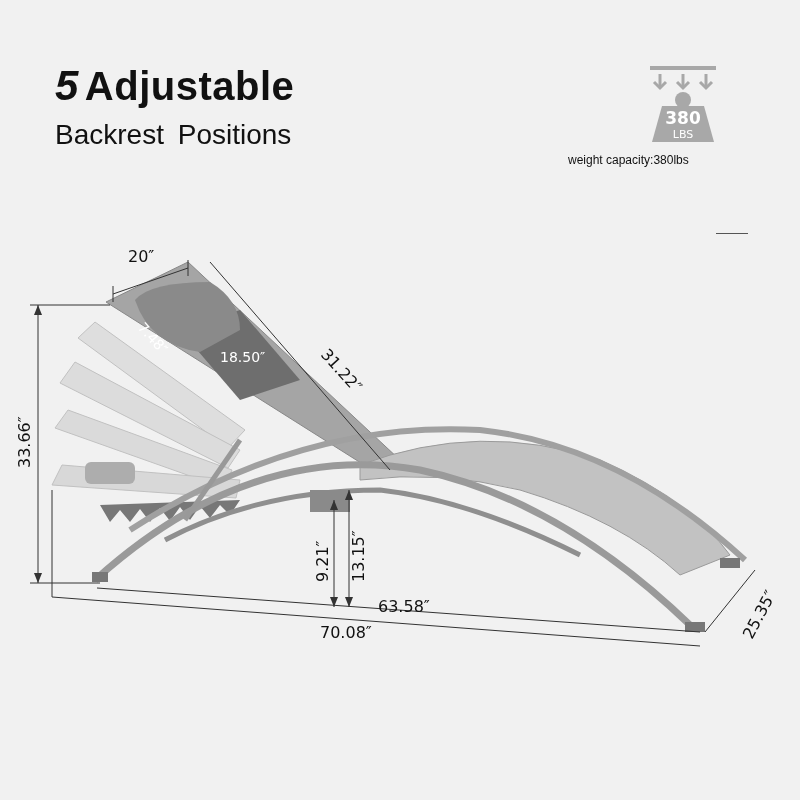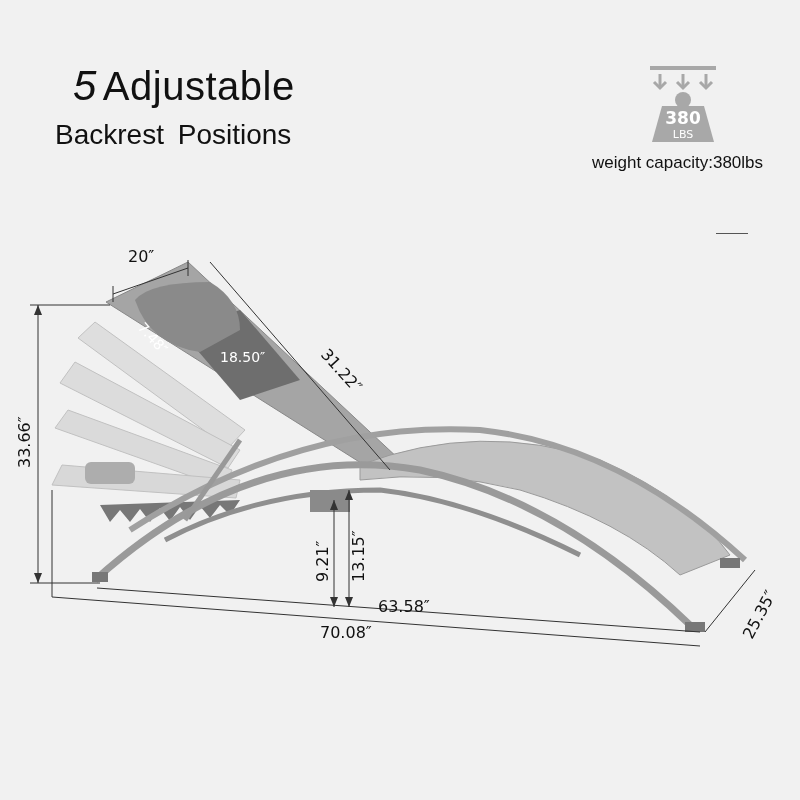--- a/index.html
+++ b/index.html
@@ -1,22 +1,22 @@
 <!DOCTYPE html>
 <html><head>
 <meta charset="utf-8">
 <style>
   html, body { margin:0; padding:0; }
   body { width:800px; height:800px; background:#f1f1f1; position:relative; overflow:hidden;
          font-family:"Liberation Sans", sans-serif; color:#111; }
-  .title { position:absolute; left:55px; top:62px; font-weight:normal; font-size:40px; letter-spacing:0.5px;margin-left:18px; }
+  .title { position:absolute; left:55px; top:62px; font-weight:bold; font-size:40px; letter-spacing:0.5px; }
   .title .num { font-style:italic; font-size:42px; margin-right:6px; }
   .subtitle { position:absolute; left:55px; top:119px; font-size:28px; word-spacing:6px; }
   .weight-icon { position:absolute; left:648px; top:64px; width:72px; height:80px; }
-  .weight-caption { position:absolute; left:592px; top:153px; font-size:17px; }
+  .weight-caption { position:absolute; left:568px; top:153px; font-size:12px; }
   .deco-line { position:absolute; left:716px; top:233px; width:32px; height:1px; background:#555; }
   svg.diagram { position:absolute; left:0; top:0; }
   .dim { font-family:"DejaVu Sans", sans-serif; font-size:16px; fill:#111; }
   .dim-light { font-family:"DejaVu Sans", sans-serif; font-size:14px; fill:#fff; }
 </style>
 </head>
 <body>
 
 <div class="title">
   <span class="num">5</span><span>Adjustable</span>

